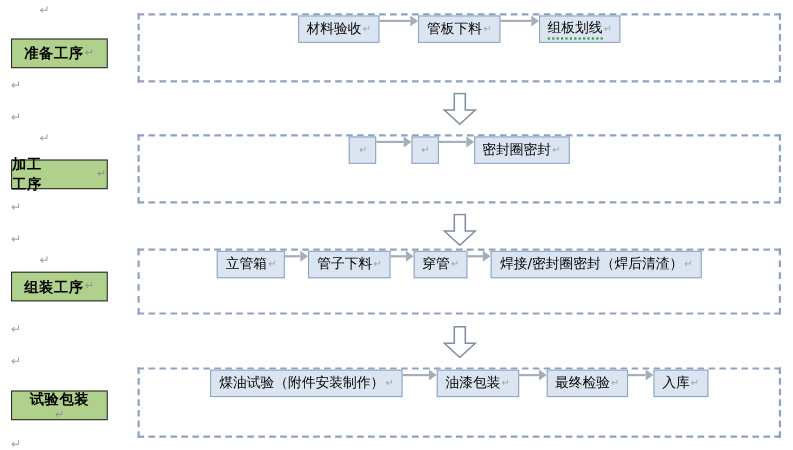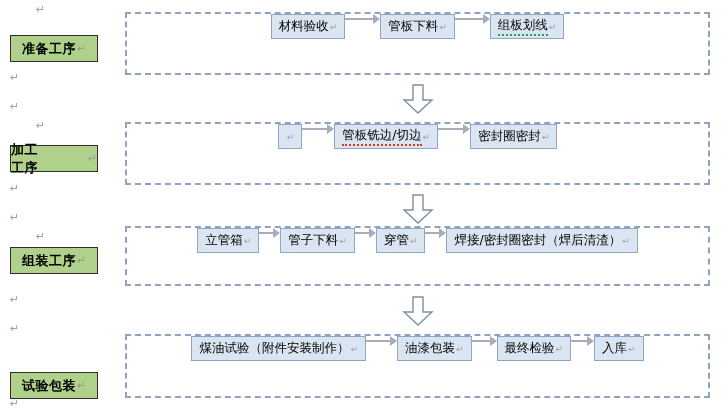--- a/index.html
+++ b/index.html
@@ -182,21 +182,20 @@
 <div class="phase-box" style="top:122px;height:63px;">
   <div class="steps">
     <div class="step">
         <span class="pmark">↵</span>
     </div>
     <div class="connector">
       <span class="shaft" style="width:25px;"></span>
         <span class="head"></span>
     </div>
     <div class="step">
-      <span class="sq-red">管板铣边/切边</span>
         <span class="pmark">↵</span>
     </div>
     <div class="connector">
       <span class="shaft" style="width:25px;"></span>
         <span class="head"></span>
     </div>
     <div class="step">
       <span>密封圈密封</span>
         <span class="pmark">↵</span>
     </div>
@@ -246,21 +245,21 @@
     </div>
   </div>
 </div>
 
 <div class="down-arrow" style="left:401px;top:296px;">
   <svg width="34" height="30" viewBox="0 0 34 30">
     <polygon points="12,1 22,1 22,16 31,16 17,29 3,16 12,16" fill="#ffffff" stroke="#7f8ea3" stroke-width="1.4"></polygon>
   </svg>
 </div>
 
-<div class="stage-label" style="top:372px;">
+<div class="stage-label" style="top:355px;flex-direction:column;">
   <span>试验包装</span>
     <span class="pmark">↵</span>
 </div>
 
 <div class="phase-box" style="top:334px;height:64px;">
   <div class="steps">
     <div class="step">
       <span>煤油试验（附件安装制作）</span>
         <span class="pmark">↵</span>
     </div>

